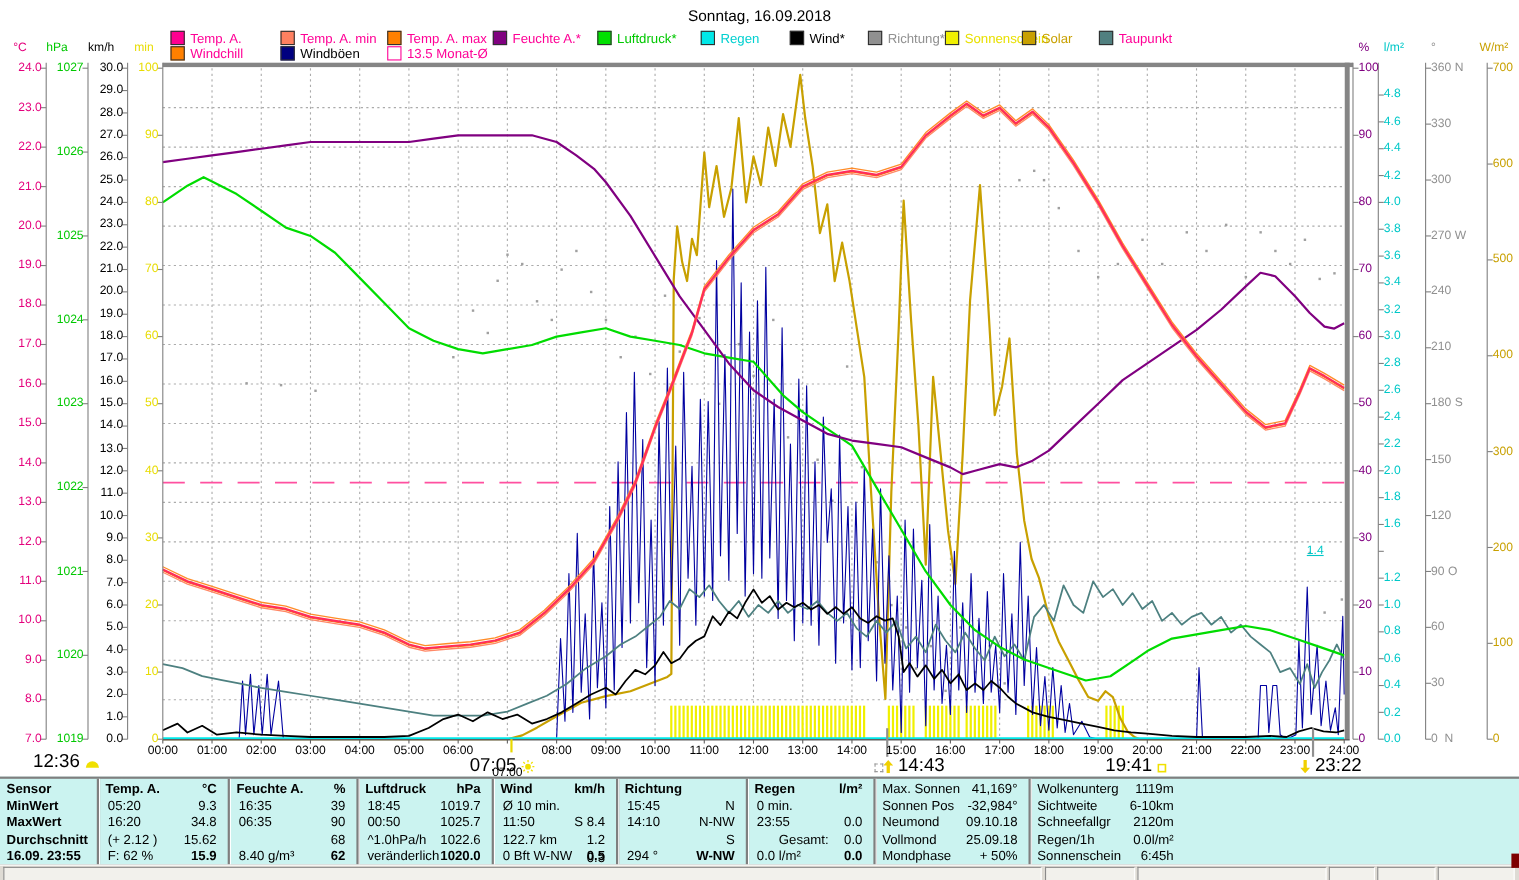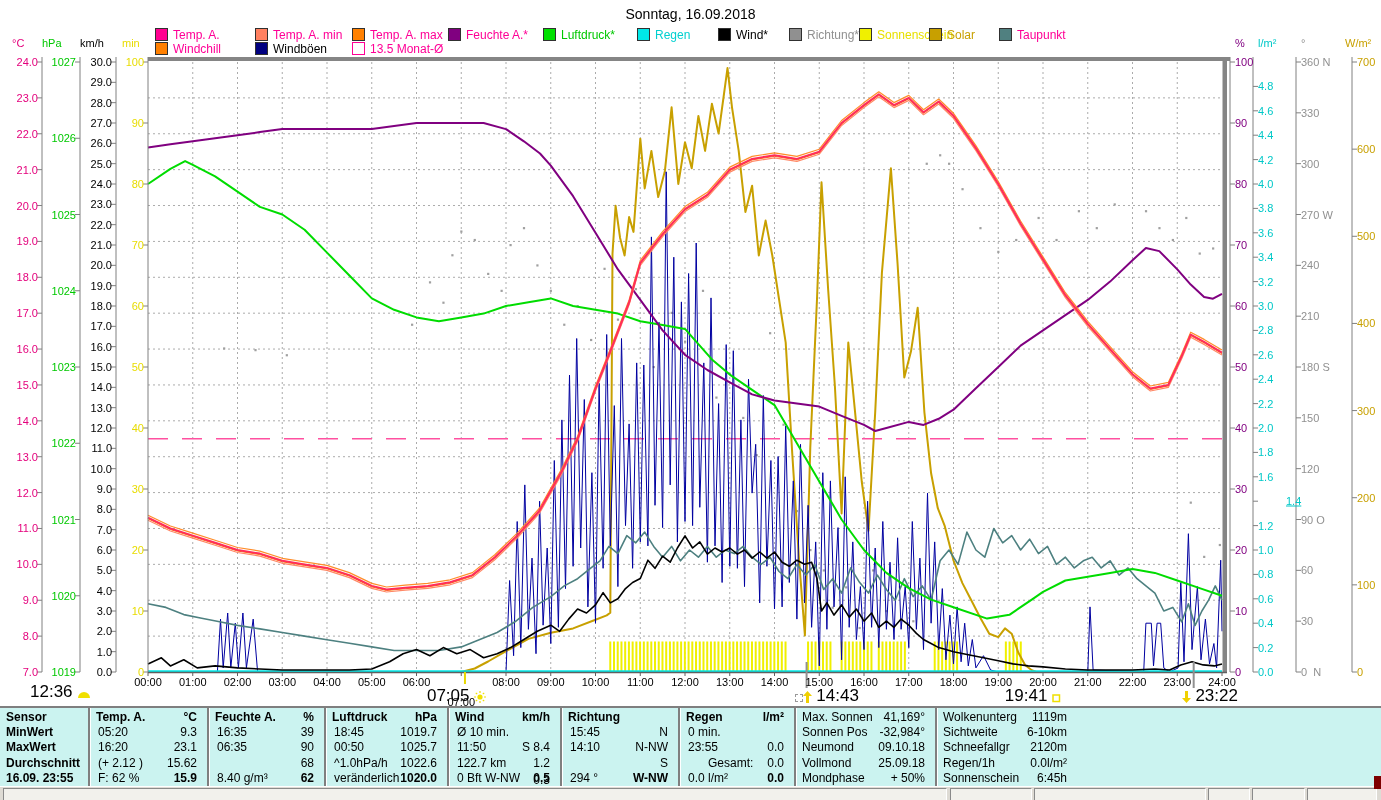--- a/index.html
+++ b/index.html
@@ -512,21 +512,21 @@
       <div class="axlbl" style="top: 257.2px; color: rgb(0, 200, 200); left: 1258px;">3.4</div>
       <div class="axlbl" style="top: 281.6px; color: rgb(0, 200, 200); left: 1258px;">3.2</div>
       <div class="axlbl" style="top: 306px; color: rgb(0, 200, 200); left: 1258px;">3.0</div>
       <div class="axlbl" style="top: 330.4px; color: rgb(0, 200, 200); left: 1258px;">2.8</div>
       <div class="axlbl" style="top: 354.8px; color: rgb(0, 200, 200); left: 1258px;">2.6</div>
       <div class="axlbl" style="top: 379.2px; color: rgb(0, 200, 200); left: 1258px;">2.4</div>
       <div class="axlbl" style="top: 403.6px; color: rgb(0, 200, 200); left: 1258px;">2.2</div>
       <div class="axlbl" style="top: 428px; color: rgb(0, 200, 200); left: 1258px;">2.0</div>
       <div class="axlbl" style="top: 452.4px; color: rgb(0, 200, 200); left: 1258px;">1.8</div>
       <div class="axlbl" style="top: 476.8px; color: rgb(0, 200, 200); left: 1258px;">1.6</div>
-      <div class="axlbl" style="top: 501.2px; color: rgb(0, 200, 200); left: 1286px; text-decoration: underline;">1.4</div>
+      <div class="axlbl" style="top: 501.2px; color: rgb(0, 200, 200); left: 1188px; text-decoration: underline;">1.4</div>
       <div class="axlbl" style="top: 525.6px; color: rgb(0, 200, 200); left: 1258px;">1.2</div>
       <div class="axlbl" style="top: 550px; color: rgb(0, 200, 200); left: 1258px;">1.0</div>
       <div class="axlbl" style="top: 574.4px; color: rgb(0, 200, 200); left: 1258px;">0.8</div>
       <div class="axlbl" style="top: 598.8px; color: rgb(0, 200, 200); left: 1258px;">0.6</div>
       <div class="axlbl" style="top: 623.2px; color: rgb(0, 200, 200); left: 1258px;">0.4</div>
       <div class="axlbl" style="top: 647.6px; color: rgb(0, 200, 200); left: 1258px;">0.2</div>
       <div class="axlbl" style="top: 672px; color: rgb(0, 200, 200); left: 1258px;">0.0</div>
       <div class="axunit" style="left: 1258px; top: 38px; color: rgb(0, 200, 200);">l/m²</div>
       <div class="axlbl" style="top: 62px; color: rgb(144, 144, 144); left: 1301px;">360 N</div>
       <div class="axlbl" style="top: 112.833px; color: rgb(144, 144, 144); left: 1301px;">330</div>
@@ -616,21 +616,21 @@
       <div class="tcell b" style="left: 6px; top: 2px;">Sensor</div>
       <div class="tcell b" style="left: 6px; top: 17.2px;">MinWert</div>
       <div class="tcell b" style="left: 6px; top: 32.4px;">MaxWert</div>
       <div class="tcell b" style="left: 6px; top: 47.6px;">Durchschnitt</div>
       <div class="tcell b" style="left: 6px; top: 62.8px;">16.09. 23:55</div>
       <div class="tcell b" style="left: 96px; top: 2px;">Temp. A.</div>
       <div class="tcell b" style="left: 88px; width: 109px; top: 2px; text-align: right;">°C</div>
       <div class="tcell" style="left: 98px; top: 17.2px;">05:20</div>
       <div class="tcell" style="left: 88px; width: 109px; top: 17.2px; text-align: right;">9.3</div>
       <div class="tcell" style="left: 98px; top: 32.4px;">16:20</div>
-      <div class="tcell" style="left: 88px; width: 109px; top: 32.4px; text-align: right;">23.1</div>
+      <div class="tcell" style="left: 88px; width: 109px; top: 32.4px; text-align: right;">34.8</div>
       <div class="tcell" style="left: 98px; top: 47.6px;">(+ 2.12 )</div>
       <div class="tcell" style="left: 88px; width: 109px; top: 47.6px; text-align: right;">15.62</div>
       <div class="tcell" style="left: 98px; top: 62.8px;">F: 62 %</div>
       <div class="tcell b" style="left: 88px; width: 109px; top: 62.8px; text-align: right;">15.9</div>
       <div class="tcell b" style="left: 215px; top: 2px;">Feuchte A.</div>
       <div class="tcell b" style="left: 207px; width: 107px; top: 2px; text-align: right;">%</div>
       <div class="tcell" style="left: 217px; top: 17.2px;">16:35</div>
       <div class="tcell" style="left: 207px; width: 107px; top: 17.2px; text-align: right;">39</div>
       <div class="tcell" style="left: 217px; top: 32.4px;">06:35</div>
       <div class="tcell" style="left: 207px; width: 107px; top: 32.4px; text-align: right;">90</div>

